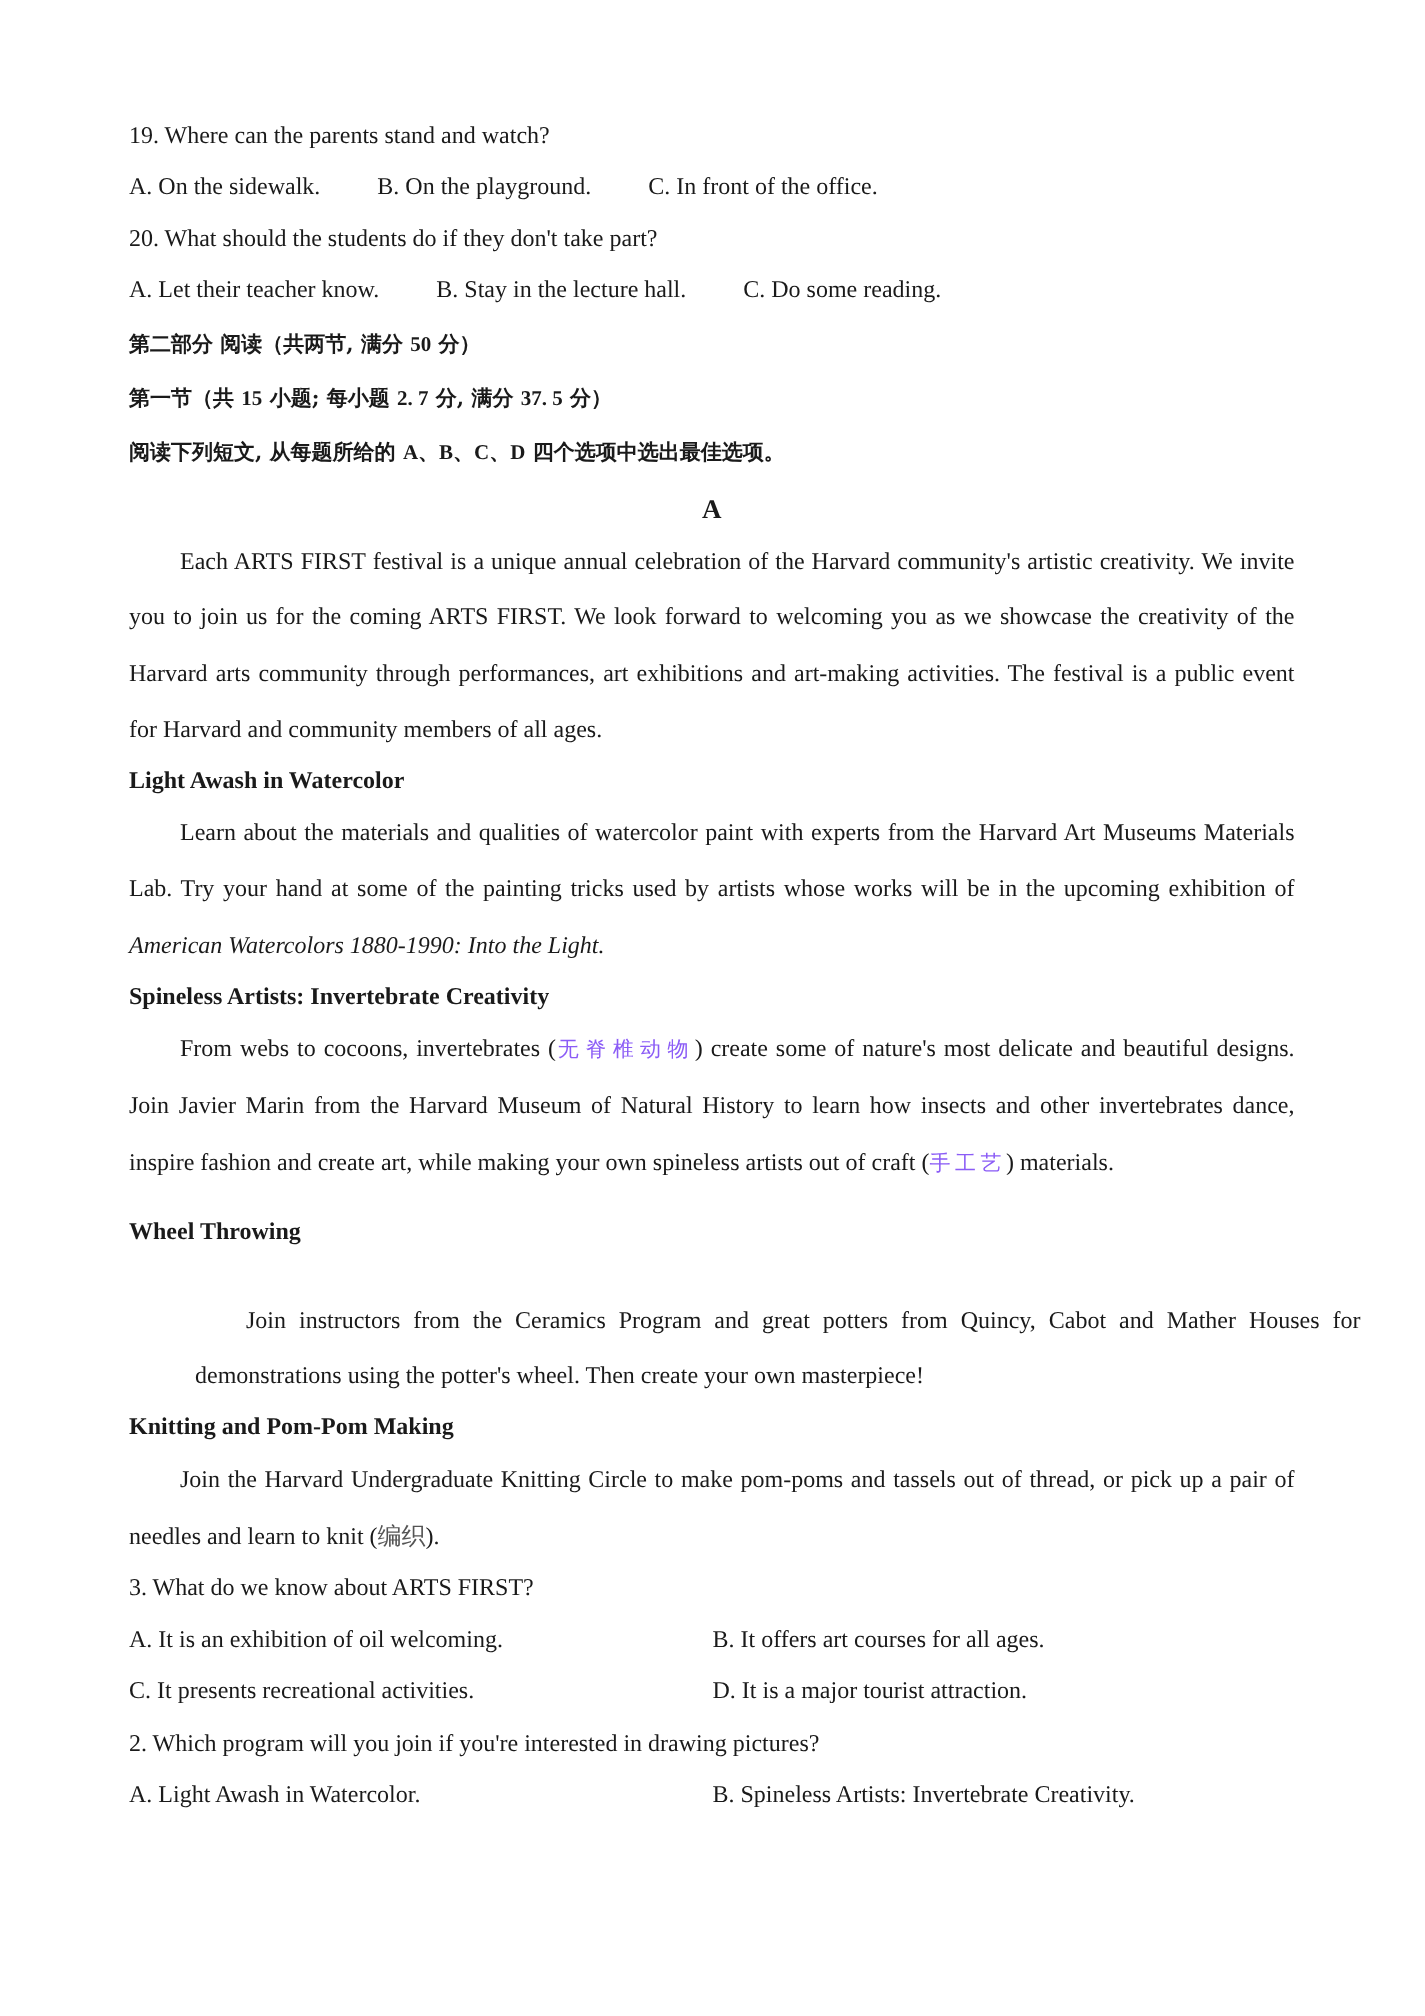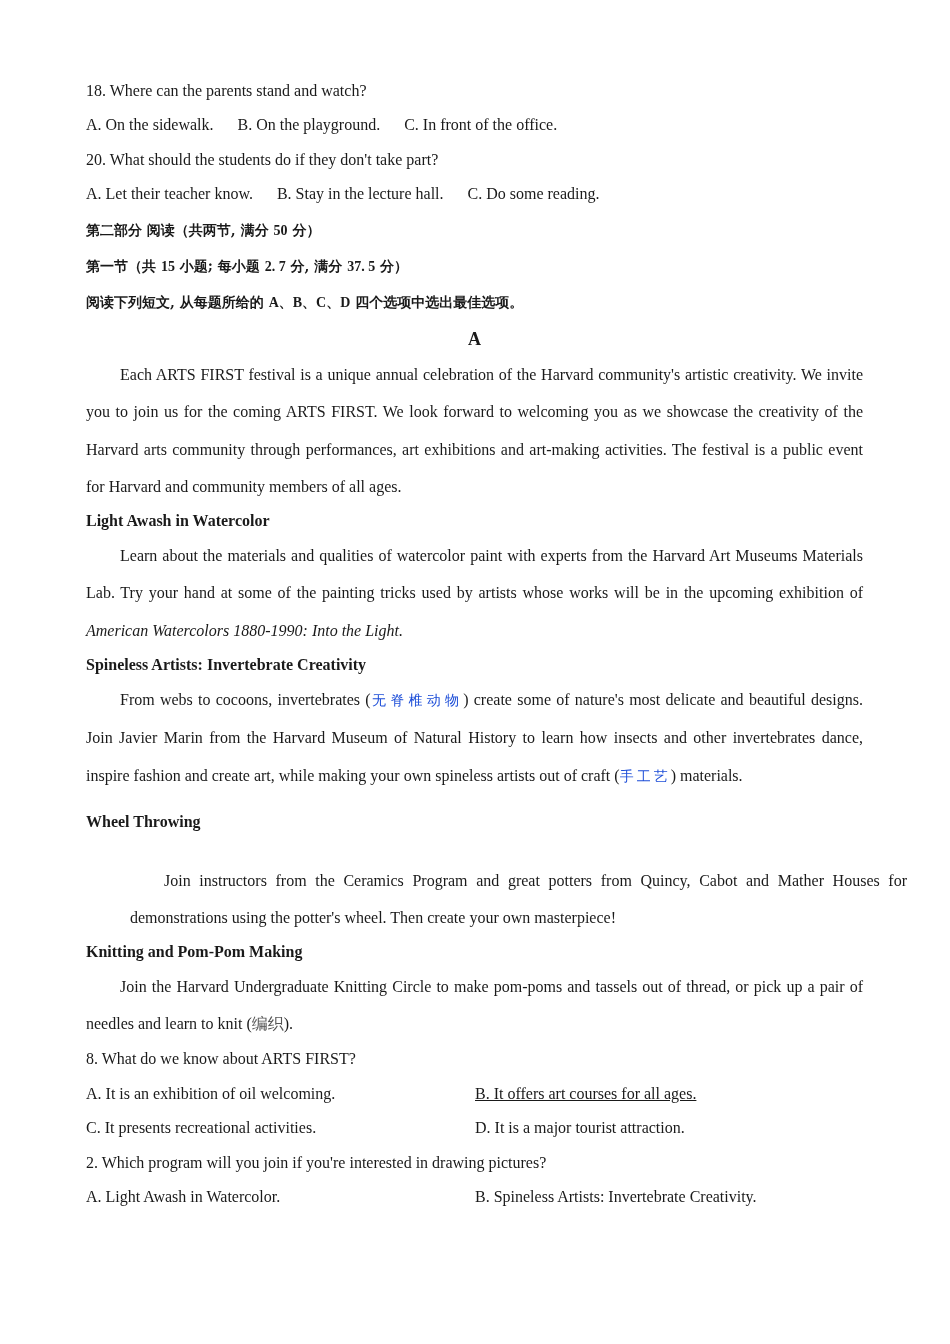--- a/index.html
+++ b/index.html
@@ -22,21 +22,21 @@
       top: 0;
       width: 777px;
     }
     .line {
       position: absolute;
       left: 0;
       white-space: nowrap;
       line-height: 20px;
     }
     .opt-row span { display: inline-block; }
-    .opt-gap { margin-left: 20px; }
+    .opt-gap { margin-left: 34px; }
     .heading-cn {
       font-weight: bold;
       font-size: 14px;
       font-family: "DejaVu Serif", "Liberation Serif", serif;
     }
     .heading-cn .latin {
       font-family: "Liberation Serif", serif;
       font-weight: bold;
     }
     .center-title {
@@ -61,40 +61,40 @@
     .sub-heading {
       position: absolute;
       left: 0;
       font-weight: bold;
       white-space: nowrap;
       line-height: 20px;
     }
     .cn-gloss {
       font-family: "DejaVu Sans", sans-serif;
       font-size: 14px;
-      color: #1d4ed8;
+      color: #8b5cf6;
       letter-spacing: 3px;
     }
     .cn-gloss-tight {
       font-family: "DejaVu Sans", sans-serif;
       font-size: 16px;
       color: #555;
     }
     .col2 {
       position: absolute;
       left: 389px;
     }
     em { font-style: italic; }
   </style>
 </head>
 <body>
 
 <div class="page">
 
-  <div class="line" style="top:81px;">18. Where can the parents stand and watch?</div>
+  <div class="line" style="top:81px;">19. Where can the parents stand and watch?</div>
   <div class="line opt-row" style="top:115px;">
     <span>A. On the sidewalk.</span>
     <span class="opt-gap">B. On the playground.</span>
     <span class="opt-gap">C. In front of the office.</span>
   </div>
 
   <div class="line" style="top:150px;">20. What should the students do if they don't take part?</div>
   <div class="line opt-row" style="top:184px;">
     <span>A. Let their teacher know.</span>
     <span class="opt-gap">B. Stay in the lecture hall.</span>
@@ -131,23 +131,23 @@
 
   <div class="sub-heading" style="top:655px;">Spineless Artists: Invertebrate Creativity</div>
   <p class="para" style="top:681px;"><span>From webs to cocoons, invertebrates (</span><span class="cn-gloss">无脊椎动物</span><span>) create some of nature's most delicate and beautiful designs. Join Javier Marin from the Harvard Museum of Natural History to learn how insects and other invertebrates dance, inspire fashion and create art, while making your own spineless artists out of craft (</span><span class="cn-gloss">手工艺</span><span>) materials.</span></p>
 
   <div class="sub-heading" style="top:812px;">Wheel Throwing</div>
   <p class="para" style="top:862px;margin-left:44px;">Join instructors from the Ceramics Program and great potters from Quincy, Cabot and Mather Houses for demonstrations using the potter's wheel. Then create your own masterpiece!</p>
 
   <div class="sub-heading" style="top:942px;">Knitting and Pom-Pom Making</div>
   <p class="para" style="top:968px;"><span>Join the Harvard Undergraduate Knitting Circle to make pom-poms and tassels out of thread, or pick up a pair of needles and learn to knit (</span><span class="cn-gloss-tight">编织</span><span>).</span></p>
 
-  <div class="line" style="top:1049px;">8. What do we know about ARTS FIRST?</div>
+  <div class="line" style="top:1049px;">3. What do we know about ARTS FIRST?</div>
   <div class="line" style="top:1084px;">A. It is an exhibition of oil welcoming.</div>
-  <div class="line col2" style="top:1084px;text-decoration:underline;">B. It offers art courses for all ages.</div>
+  <div class="line col2" style="top:1084px;">B. It offers art courses for all ages.</div>
   <div class="line" style="top:1118px;">C. It presents recreational activities.</div>
   <div class="line col2" style="top:1118px;">D. It is a major tourist attraction.</div>
 
   <div class="line" style="top:1153px;">2. Which program will you join if you're interested in drawing pictures?</div>
   <div class="line" style="top:1187px;">A. Light Awash in Watercolor.</div>
   <div class="line col2" style="top:1187px;">B. Spineless Artists: Invertebrate Creativity.</div>
 
 </div>
 
 </body></html>

